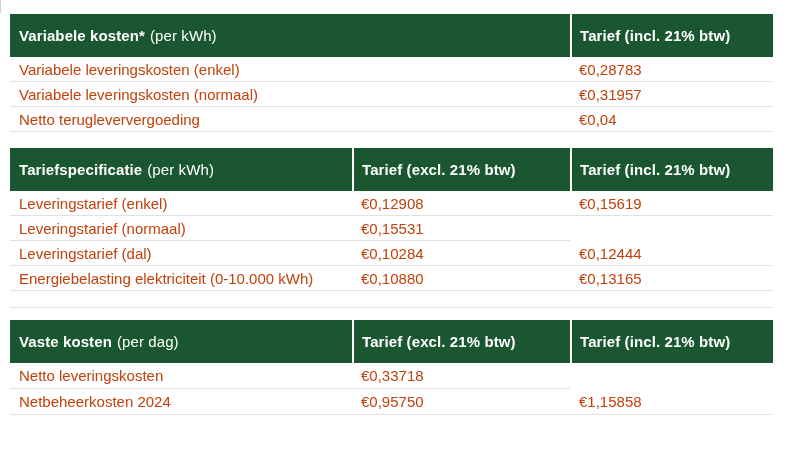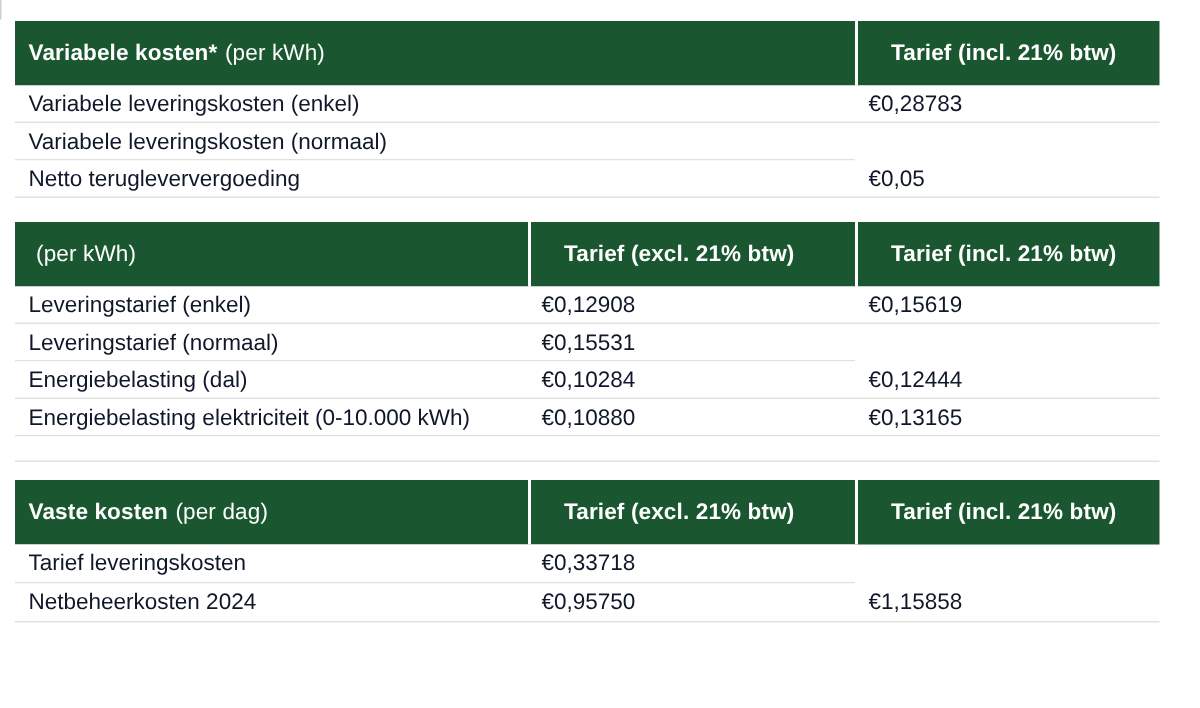--- a/index.html
+++ b/index.html
@@ -48,28 +48,28 @@
     display: flex;
     align-items: center;
     padding-left: 9px;
     box-sizing: border-box;
     font-size: 15px;
     font-weight: 700;
     letter-spacing: 0.1px;
     white-space: nowrap;
     overflow: hidden;
   }
-  .th + .th { border-left: 2px solid #ffffff; padding-left: 22px; }
+  .th + .th { border-left: 2px solid #ffffff; padding-left: 8px; }
   .title-unit { font-weight: 400; margin-left: 5px; }
 
   .td {
     height: 25px;
     line-height: 25px;
     font-size: 15px;
-    color: #0f172a;
+    color: #c2410c;
     padding-left: 9px;
     box-sizing: border-box;
     border-bottom: 1px solid #e1e1e1;
     white-space: nowrap;
     overflow: hidden;
     background: #ffffff;
   }
   .row-last .td { border-bottom: 1px solid #e1e1e1; }
   .empty-row .td { height: 17px; line-height: 17px; }
   .t3 .td { height: 26px; line-height: 26px; }
@@ -88,46 +88,48 @@
           <span class="title-unit">(per kWh)</span>
         </div>
         <div class="th">Tarief (incl. 21% btw)</div>
       </div>
       <div class="row cols-2">
         <div class="td">Variabele leveringskosten (enkel)</div>
         <div class="td">€0,28783</div>
       </div>
       <div class="row cols-2">
         <div class="td">Variabele leveringskosten (normaal)</div>
+        <div class="td">€0,31957</div>
       </div>
       <div class="row cols-2 row-last">
         <div class="td">Netto terugleververgoeding</div>
-        <div class="td">€0,05</div>
+        <div class="td">€0,04</div>
       </div>
     </section>
 
     <section class="tariff-table t2">
       <div class="row cols-3">
         <div class="th">
+          <span>Tariefspecificatie</span>
           <span class="title-unit">(per kWh)</span>
         </div>
         <div class="th">Tarief (excl. 21% btw)</div>
         <div class="th">Tarief (incl. 21% btw)</div>
       </div>
       <div class="row cols-3">
         <div class="td">Leveringstarief (enkel)</div>
         <div class="td">€0,12908</div>
         <div class="td">€0,15619</div>
       </div>
       <div class="row cols-3">
         <div class="td">Leveringstarief (normaal)</div>
         <div class="td">€0,15531</div>
       </div>
       <div class="row cols-3">
-        <div class="td">Energiebelasting (dal)</div>
+        <div class="td">Leveringstarief (dal)</div>
         <div class="td">€0,10284</div>
         <div class="td">€0,12444</div>
       </div>
       <div class="row cols-3">
         <div class="td">Energiebelasting elektriciteit (0-10.000 kWh)</div>
         <div class="td">€0,10880</div>
         <div class="td">€0,13165</div>
       </div>
       <div class="row cols-3 empty-row row-last">
         <div class="td"></div>
@@ -139,21 +141,21 @@
     <section class="tariff-table t3">
       <div class="row cols-3">
         <div class="th">
           <span>Vaste kosten</span>
           <span class="title-unit">(per dag)</span>
         </div>
         <div class="th">Tarief (excl. 21% btw)</div>
         <div class="th">Tarief (incl. 21% btw)</div>
       </div>
       <div class="row cols-3">
-        <div class="td">Tarief leveringskosten</div>
+        <div class="td">Netto leveringskosten</div>
         <div class="td">€0,33718</div>
       </div>
       <div class="row cols-3 row-last">
         <div class="td">Netbeheerkosten 2024</div>
         <div class="td">€0,95750</div>
         <div class="td">€1,15858</div>
       </div>
     </section>
 
   </div>

